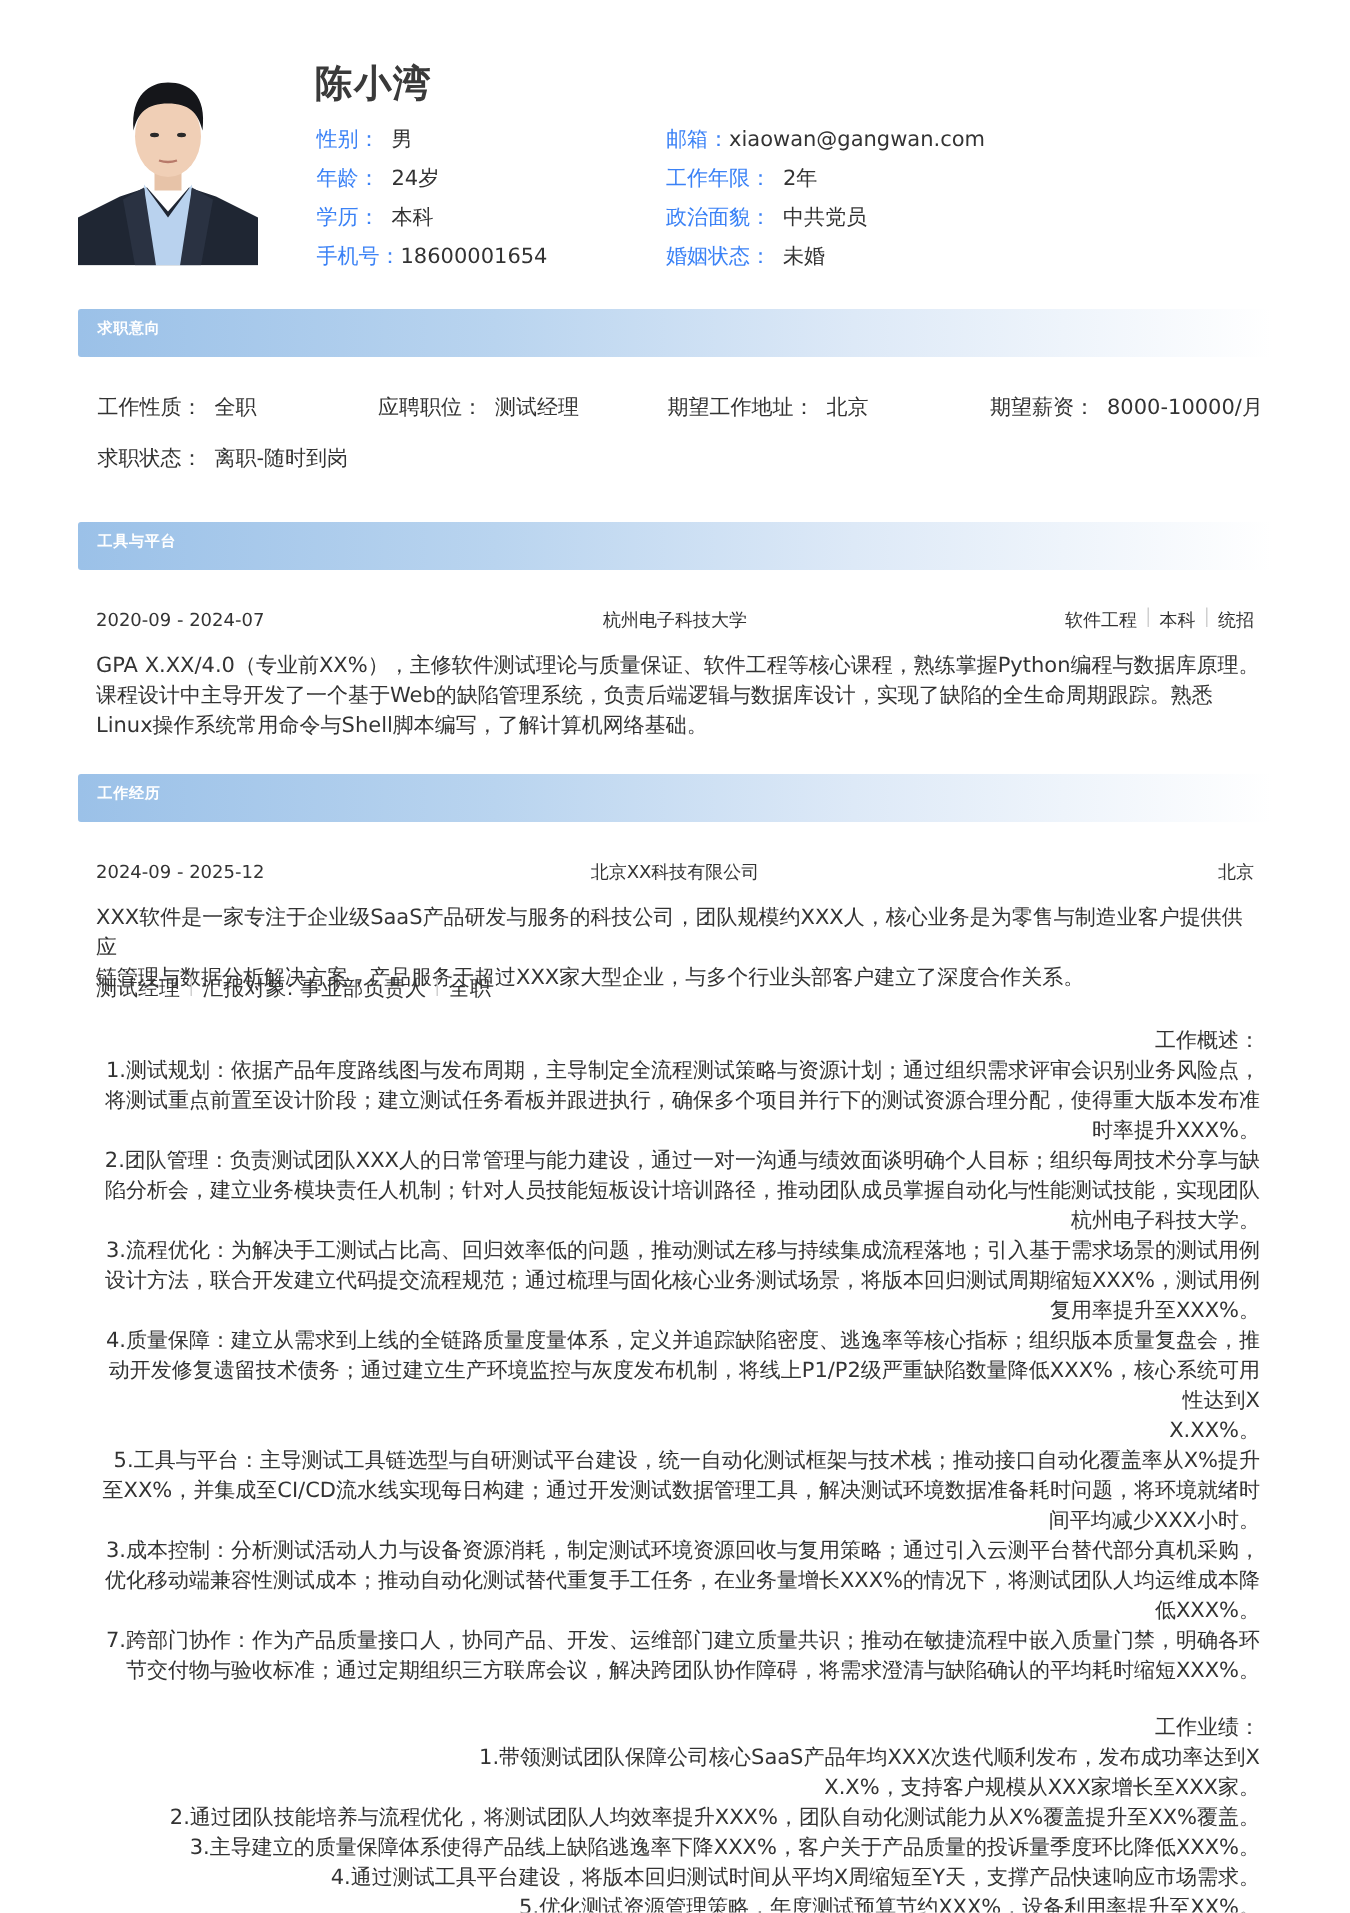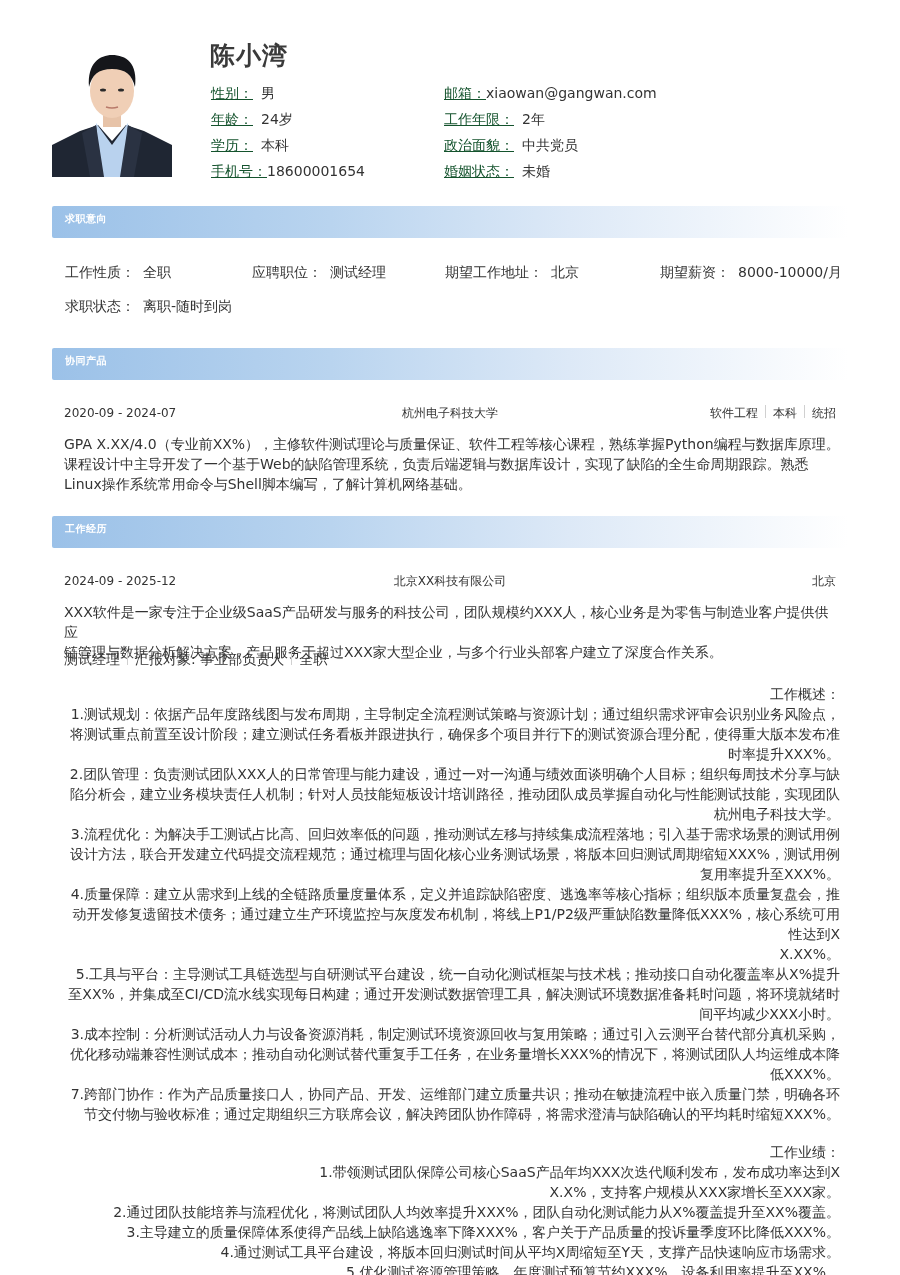--- a/index.html
+++ b/index.html
@@ -7,21 +7,21 @@
   body { font-family: "DejaVu Sans", "Liberation Sans", sans-serif; color: #333333; font-size: 14px; position: relative; }
 
   .header { position: absolute; left: 52px; top: 45px; width: 796px; height: 135px; }
   .photo { position: absolute; left: 0; top: 0; width: 120px; height: 132px; background: #ffffff; overflow: hidden; }
   .photo svg { width: 120px; height: 132px; display: block; }
   .name { position: absolute; left: 158px; top: -6px; font-size: 25px; font-weight: bold; color: #3a3a3a; letter-spacing: 1px; }
   .info-col { position: absolute; top: 38px; }
   .info-col.left { left: 159px; }
   .info-col.right { left: 392px; }
   .info-row { height: 26px; line-height: 20px; font-size: 14px; color: #333; white-space: nowrap; }
-  .info-row .lbl { color: #14532d; text-decoration: underline; }
+  .info-row .lbl { color: #3b82f6; }
   .info-row .val { margin-left: 8px; }
 
   .section-bar { position: absolute; left: 52px; width: 796px; height: 32px;
     background: linear-gradient(90deg, #9bc1e8 0%, #b9d4ef 35%, #dde9f7 65%, #ffffff 100%);
     border-radius: 2px 0 0 2px; }
   .section-bar span { position: absolute; left: 13px; top: 6px; font-size: 10px; font-weight: bold; color: #ffffff; letter-spacing: 0.5px; }
 
   .row { position: absolute; left: 64px; width: 772px; font-size: 14px; line-height: 20px; color: #333; white-space: nowrap; }
   .intent-item { position: absolute; top: 0; }
   .intent-item .val { margin-left: 8px; }
@@ -89,21 +89,21 @@
   <div class="intent-item" style="left:1px;"><span>工作性质：</span><span class="val">全职</span></div>
   <div class="intent-item" style="left:188px;"><span>应聘职位：</span><span class="val">测试经理</span></div>
   <div class="intent-item" style="left:381px;"><span>期望工作地址：</span><span class="val">北京</span></div>
   <div class="intent-item" style="left:596px;"><span>期望薪资：</span><span class="val">8000-10000/月</span></div>
 </div>
 <div class="row" style="top:296px; height:20px;">
   <div class="intent-item" style="left:1px;"><span>求职状态：</span><span class="val">离职-随时到岗</span></div>
 </div>
 
 <div class="section-bar" style="top:348px;">
-  <span>协同产品</span>
+  <span>工具与平台</span>
 </div>
 <div class="three-col" style="top:403px;">
   <span class="c-left">2020-09 - 2024-07</span>
   <span class="c-mid">杭州电子科技大学</span>
   <span class="c-right"><span>软件工程</span><span class="sep"></span><span>本科</span><span class="sep"></span><span>统招</span></span>
 </div>
 <div class="para" style="top:434px;">
   <p>GPA X.XX/4.0（专业前XX%），主修软件测试理论与质量保证、软件工程等核心课程，熟练掌握Python编程与数据库原理。</p>
   <p>课程设计中主导开发了一个基于Web的缺陷管理系统，负责后端逻辑与数据库设计，实现了缺陷的全生命周期跟踪。熟悉</p>
   <p>Linux操作系统常用命令与Shell脚本编写，了解计算机网络基础。</p>

